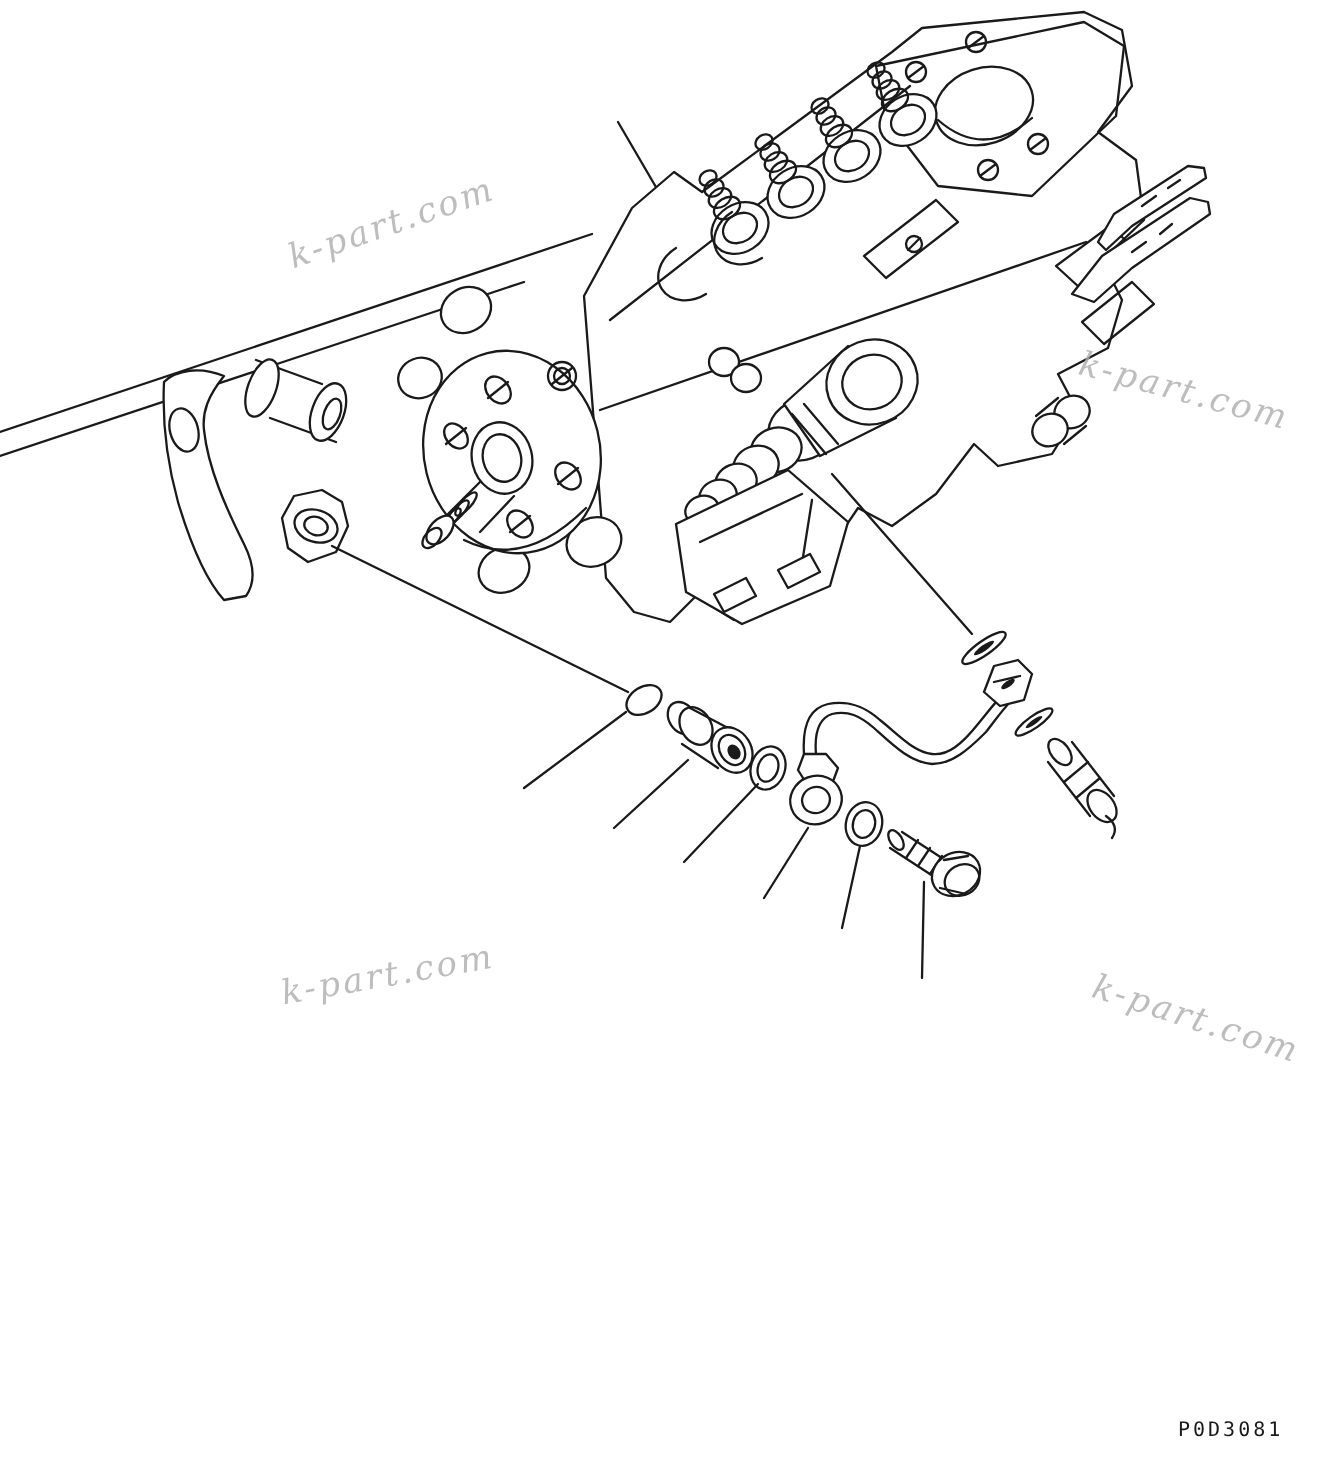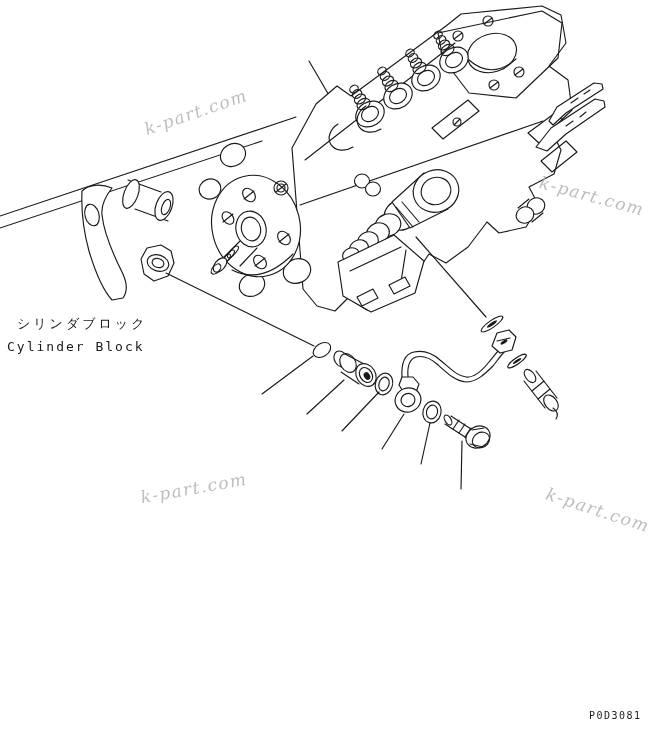--- a/index.html
+++ b/index.html
@@ -271,18 +271,16 @@
     </g>
 
   </g>
 </svg>
 
 <div class="wm wm1"><span>k-part.com</span></div>
 <div class="wm wm2"><span>k-part.com</span></div>
 <div class="wm wm3"><span>k-part.com</span></div>
 <div class="wm wm4"><span>k-part.com</span></div>
 
-<div class="label-jp">シリンダブロック</div>
-<div class="label-en">Cylinder Block</div>
 
 <div class="drawing-no">P0D3081</div>
 
 </div>
 
 </body></html>

